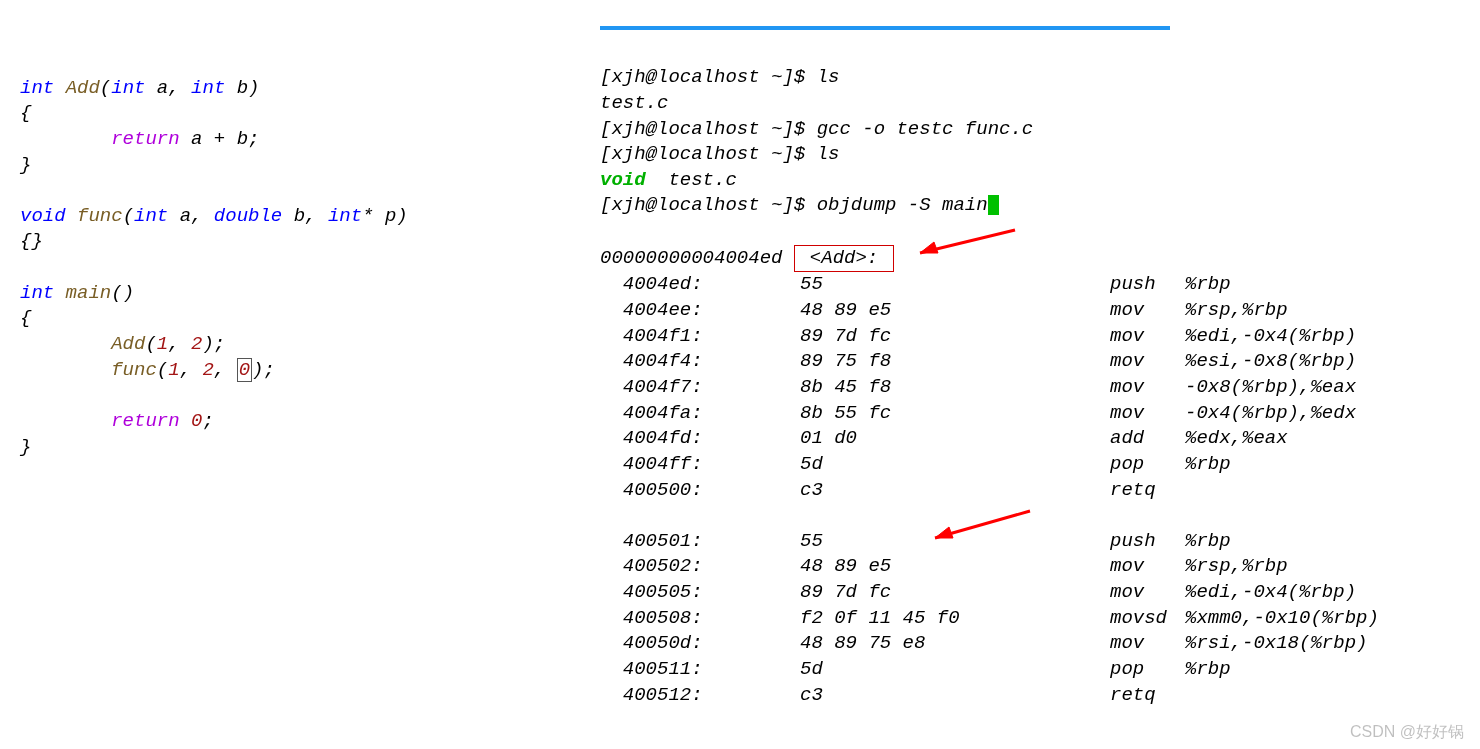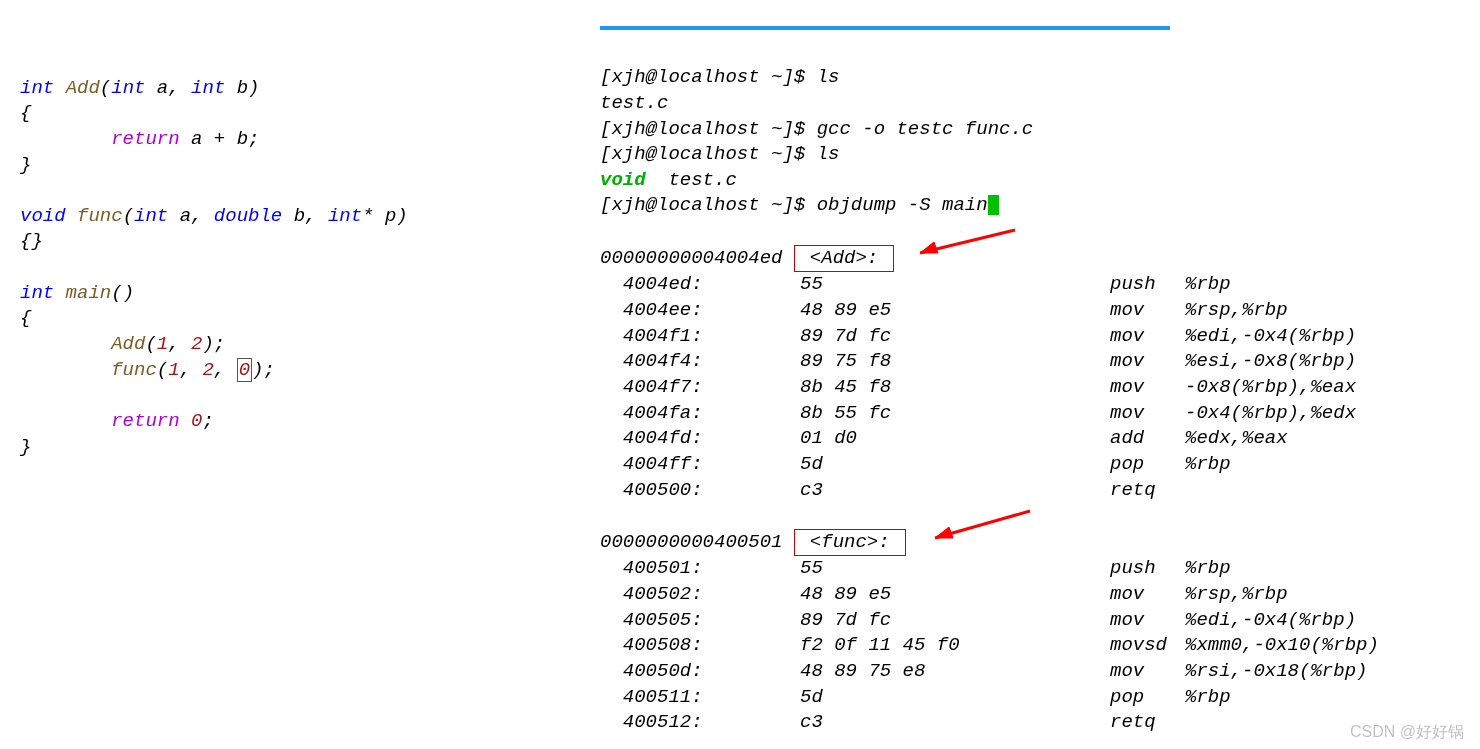--- a/index.html
+++ b/index.html
@@ -98,21 +98,20 @@
 <div class="top-border"></div>
 <span class="terminal-line"><span>[xjh@localhost ~]$ </span><span>ls</span></span>
 <span class="terminal-line">test.c</span>
 <span class="terminal-line"><span>[xjh@localhost ~]$ </span><span>gcc -o testc func.c</span></span>
 <span class="terminal-line"><span>[xjh@localhost ~]$ </span><span>ls</span></span>
 <span class="terminal-line"><span class="green">void</span><span>  test.c</span></span>
 <span class="terminal-line"><span>[xjh@localhost ~]$ </span><span>objdump -S main</span><span class="cursor"></span></span>
 
 <span><span>00000000004004ed </span><span class="boxed">&lt;Add&gt;:</span></span>
 <span id="rows1"><span class="asm-row"><span class="asm-addr">  4004ed:</span><span class="asm-hex">55</span><span class="asm-mnem">push</span><span class="asm-op">%rbp</span></span><span class="asm-row"><span class="asm-addr">  4004ee:</span><span class="asm-hex">48 89 e5</span><span class="asm-mnem">mov</span><span class="asm-op">%rsp,%rbp</span></span><span class="asm-row"><span class="asm-addr">  4004f1:</span><span class="asm-hex">89 7d fc</span><span class="asm-mnem">mov</span><span class="asm-op">%edi,-0x4(%rbp)</span></span><span class="asm-row"><span class="asm-addr">  4004f4:</span><span class="asm-hex">89 75 f8</span><span class="asm-mnem">mov</span><span class="asm-op">%esi,-0x8(%rbp)</span></span><span class="asm-row"><span class="asm-addr">  4004f7:</span><span class="asm-hex">8b 45 f8</span><span class="asm-mnem">mov</span><span class="asm-op">-0x8(%rbp),%eax</span></span><span class="asm-row"><span class="asm-addr">  4004fa:</span><span class="asm-hex">8b 55 fc</span><span class="asm-mnem">mov</span><span class="asm-op">-0x4(%rbp),%edx</span></span><span class="asm-row"><span class="asm-addr">  4004fd:</span><span class="asm-hex">01 d0</span><span class="asm-mnem">add</span><span class="asm-op">%edx,%eax</span></span><span class="asm-row"><span class="asm-addr">  4004ff:</span><span class="asm-hex">5d</span><span class="asm-mnem">pop</span><span class="asm-op">%rbp</span></span><span class="asm-row"><span class="asm-addr">  400500:</span><span class="asm-hex">c3</span><span class="asm-mnem">retq</span><span class="asm-op"></span></span></span>
-<span><span>0000000000400501 </span><span class="boxed">&lt;func&gt;:</span></span>
 <span id="rows2"><span class="asm-row"><span class="asm-addr">  400501:</span><span class="asm-hex">55</span><span class="asm-mnem">push</span><span class="asm-op">%rbp</span></span><span class="asm-row"><span class="asm-addr">  400502:</span><span class="asm-hex">48 89 e5</span><span class="asm-mnem">mov</span><span class="asm-op">%rsp,%rbp</span></span><span class="asm-row"><span class="asm-addr">  400505:</span><span class="asm-hex">89 7d fc</span><span class="asm-mnem">mov</span><span class="asm-op">%edi,-0x4(%rbp)</span></span><span class="asm-row"><span class="asm-addr">  400508:</span><span class="asm-hex">f2 0f 11 45 f0</span><span class="asm-mnem">movsd</span><span class="asm-op">%xmm0,-0x10(%rbp)</span></span><span class="asm-row"><span class="asm-addr">  40050d:</span><span class="asm-hex">48 89 75 e8</span><span class="asm-mnem">mov</span><span class="asm-op">%rsi,-0x18(%rbp)</span></span><span class="asm-row"><span class="asm-addr">  400511:</span><span class="asm-hex">5d</span><span class="asm-mnem">pop</span><span class="asm-op">%rbp</span></span><span class="asm-row"><span class="asm-addr">  400512:</span><span class="asm-hex">c3</span><span class="asm-mnem">retq</span><span class="asm-op"></span></span></span>
 
 <svg class="arrow" style="left:320px; top:225px;" width="120" height="40">
   <line x1="115" y1="5" x2="20" y2="28" stroke="#ff0000" stroke-width="3"></line>
   <polygon points="20,28 34,17 38,28" fill="#ff0000"></polygon>
 </svg>
 <svg class="arrow" style="left:335px; top:506px;" width="120" height="45">
   <line x1="115" y1="5" x2="20" y2="32" stroke="#ff0000" stroke-width="3"></line>
   <polygon points="20,32 34,21 38,32" fill="#ff0000"></polygon>
 </svg>

